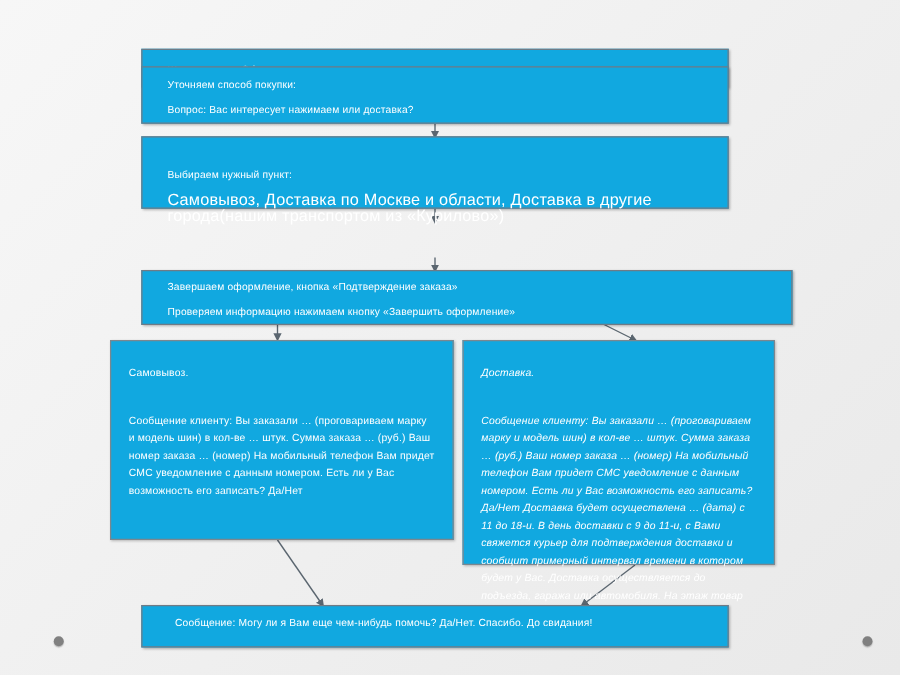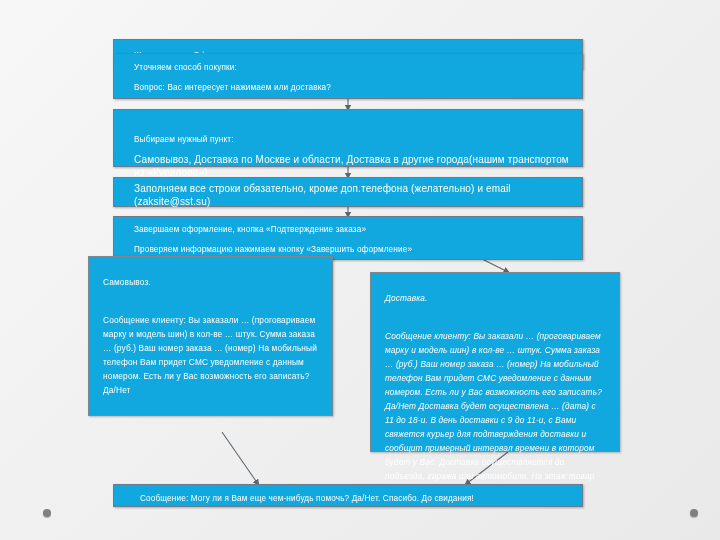--- a/index.html
+++ b/index.html
@@ -36,21 +36,21 @@
   .box .pad {
     padding: 6px 10px 6px 20px;
   }
   .line {
     font-size: 8.2px;
     line-height: 13px;
     letter-spacing: 0.15px;
     white-space: nowrap;
   }
   .wrapline {
-    font-size: 10px;
+    font-size: 13px;
     line-height: 13px;
     letter-spacing: 0.15px;
   }
   .gap {
     height: 7px;
   }
   
   .bubble {
     position: absolute;
     background: #11a8e0;
@@ -118,51 +118,46 @@
   </div>
 
   <div class="box" style="left:113px; top:109px; width:470px; height:58px;">
     <div class="pad" style="padding-top:7px;margin-top:16px;">
       <p class="line">Выбираем нужный пункт:</p>
       <div class="gap"></div>
       <p class="wrapline">Самовывоз,  Доставка по Москве и области, Доставка в другие города(нашим транспортом из «Курилово»)</p>
     </div>
   </div>
 
-  <div class="box" style="left:113px; top:177px; width:470px; height:30px;">
-    <div class="pad" style="padding-top:4px;">
-      <p class="wrapline">Заполняем все строки обязательно, кроме доп.телефона (желательно) и email (zaksite@sst.su)</p>
-    </div>
-  </div>
 
-  <div class="box" style="left:113px; top:216px; width:470px; height:44px;">
+  <div class="box" style="left:113px; top:216px; width:521px; height:44px;">
     <div class="pad" style="padding-top:6px;">
       <p class="line">Завершаем оформление, кнопка «Подтверждение заказа»</p>
       <div class="gap"></div>
       <p class="line">Проверяем информацию нажимаем кнопку «Завершить оформление»</p>
     </div>
   </div>
 
-  <div class="bubble" style="left:88px; top:256px; width:245px; height:160px;">
+  <div class="bubble" style="left:88px; top:272px; width:275px; height:160px;">
     <div class="pad">
       <p class="wrapline">Самовывоз.</p>
       <div class="gap"></div>
       <p class="wrapline">Сообщение клиенту: Вы заказали … (проговариваем марку и модель шин) в кол-ве … штук. Сумма заказа … (руб.) Ваш номер заказа … (номер) На мобильный телефон Вам придет СМС уведомление с данным номером. Есть ли у Вас возможность его записать? Да/Нет</p>
     </div>
   </div>
 
   <div class="bubble" style="left:370px; top:272px; width:250px; height:180px;font-style:italic;">
     <div class="pad">
       <p class="wrapline">Доставка.</p>
       <div class="gap"></div>
       <p class="wrapline">Сообщение клиенту: Вы заказали … (проговариваем марку и модель шин) в кол-ве …  штук. Сумма заказа … (руб.) Ваш номер заказа … (номер) На мобильный телефон Вам придет СМС уведомление с данным номером. Есть ли у Вас возможность его записать? Да/Нет  Доставка будет осуществлена … (дата) с 11 до 18-и. В день доставки с 9 до 11-и, с Вами свяжется курьер для подтверждения доставки и сообщит примерный интервал времени в котором будет у Вас. Доставка осуществляется до подъезда, гаража или автомобиля. На этаж товар не поднимается.</p>
     </div>
   </div>
 
-  <div class="box" style="left:113px; top:484px; width:470px; height:23px;">
+  <div class="box" style="left:113px; top:484px; width:470px; height:34px;">
     <div class="pad" style="padding-top:7px; padding-left:26px;">
       <p class="line">Сообщение: Могу ли я Вам еще чем-нибудь помочь? Да/Нет. Спасибо. До свидания!</p>
     </div>
   </div>
 
   <div class="dot" style="left:43px; top:509px;"></div>
   <div class="dot" style="left:690px; top:509px;"></div>
 
 </div>
 

